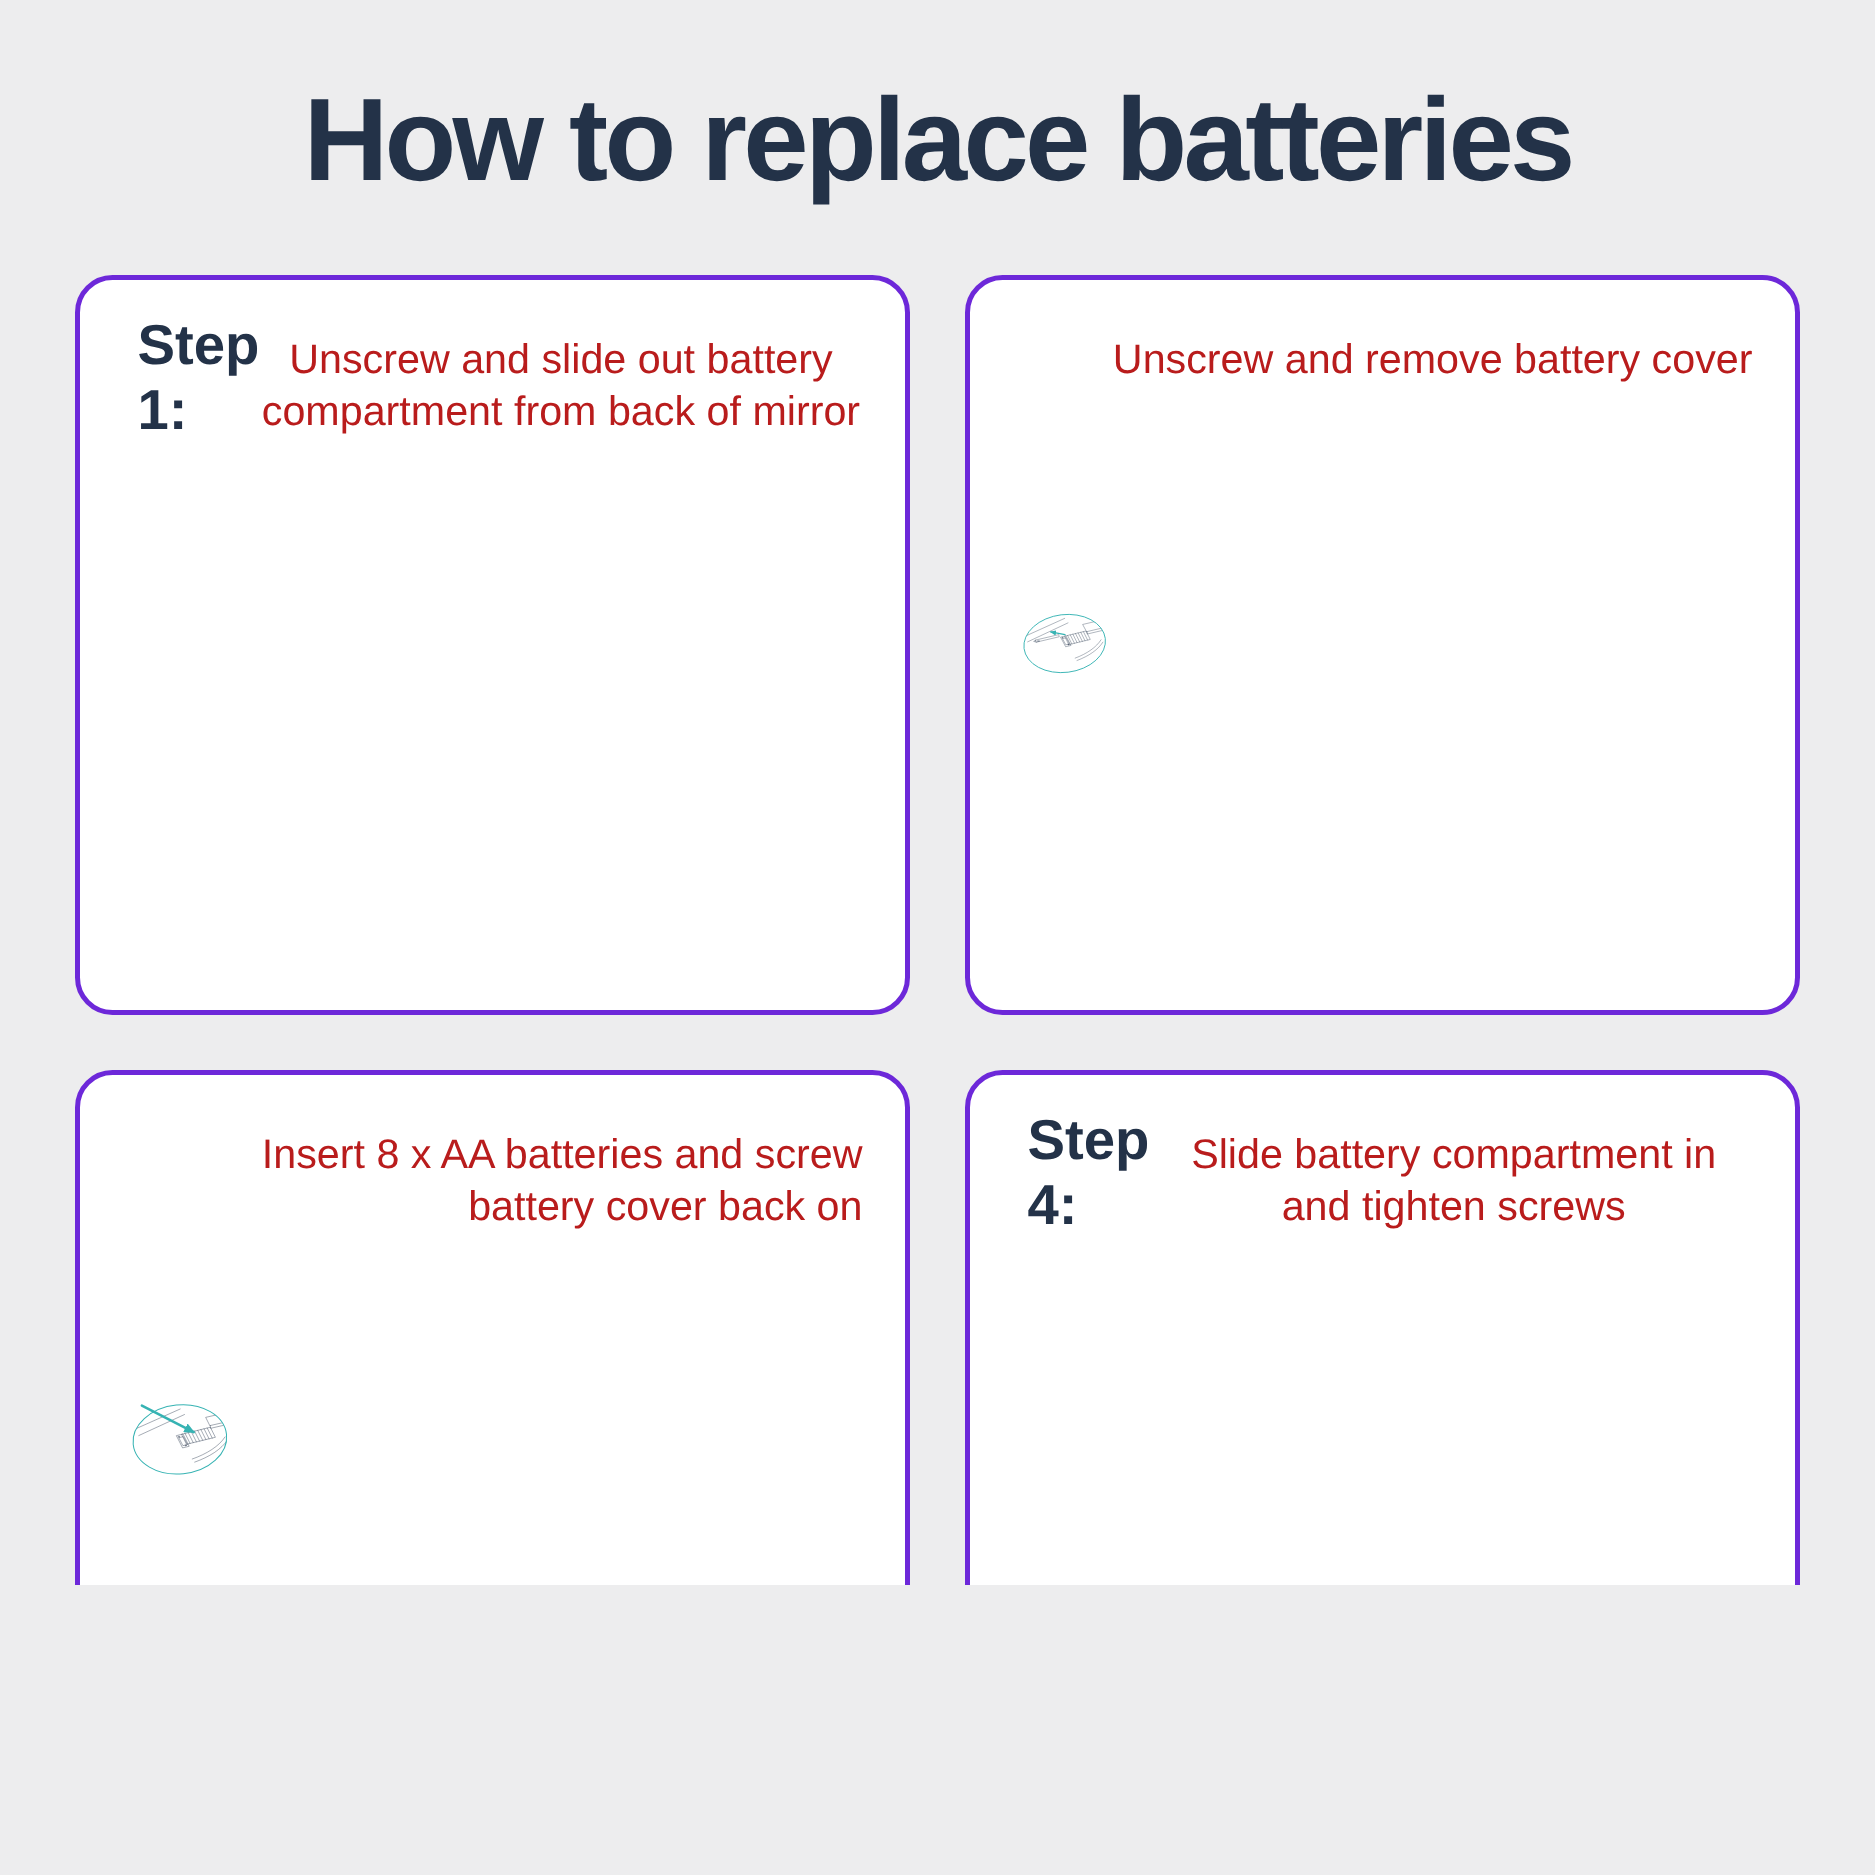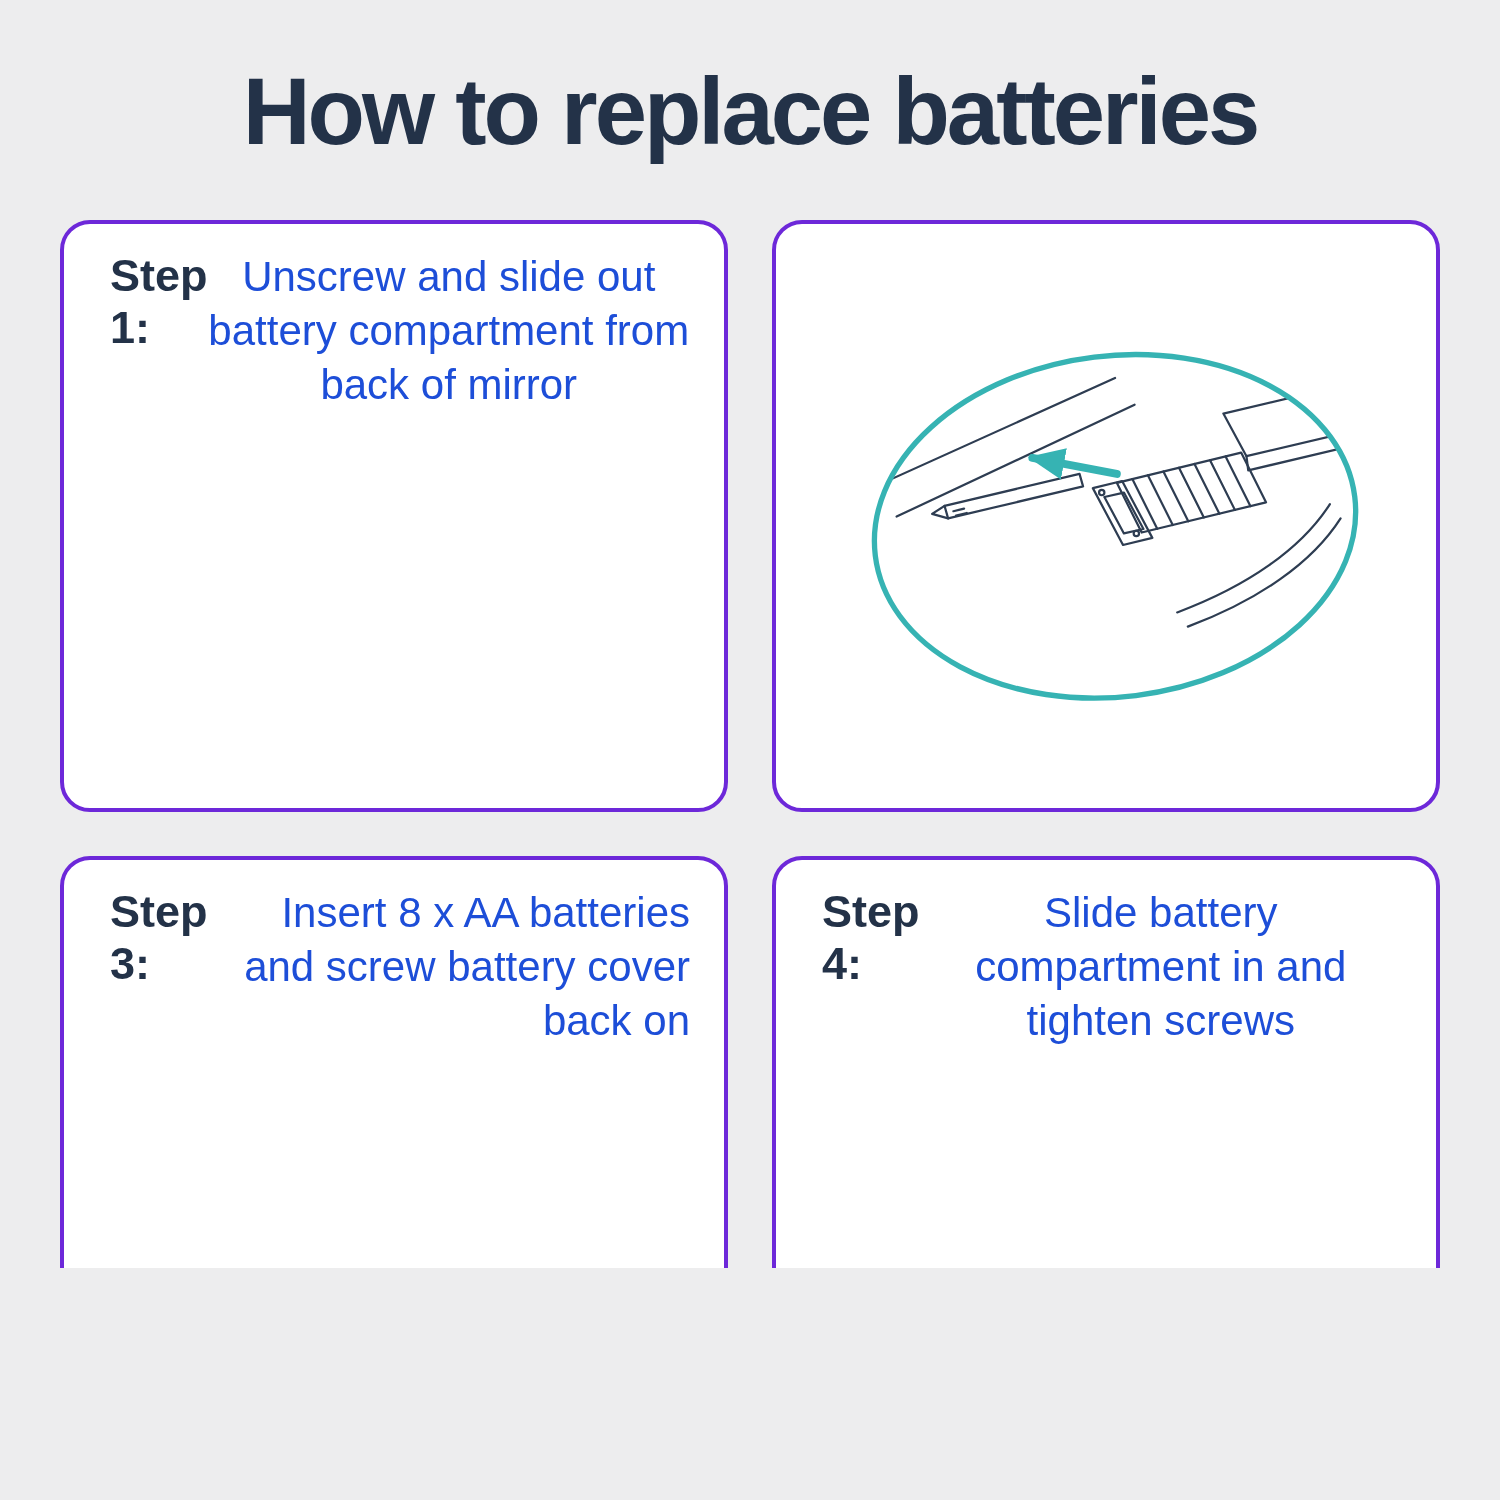--- a/index.html
+++ b/index.html
@@ -43,24 +43,24 @@
   .illo{
     flex:1;
     min-height:0;
     display:flex;
     align-items:center;
     justify-content:center;
   }
   .illo svg{width:96%;height:100%;}
   .caption{
     text-align:center;
-    font-size:42px;
+    font-size:33px;
     line-height:1.28;
-    color:#1d4ed8;
-    margin:0 auto;
+    color:#b91c1c;
+    margin:16px auto;
   }
   .cap-1{max-width:560px;}
   .cap-2{max-width:640px;}
   .cap-3{max-width:500px;text-align:right;}
   .cap-4{max-width:500px;}
   .ink{stroke:#2e3d52;fill:none;stroke-width:2.5;stroke-linejoin:round;stroke-linecap:round;}
   .ink-thick{stroke:#2e3d52;fill:none;stroke-width:7;stroke-linecap:round;}
   .ticks{stroke:#2e3d52;fill:none;stroke-width:13;stroke-dasharray:2.5 66;}
   .teal-line{stroke:#36b3b3;fill:none;stroke-linecap:round;}
 </style>
@@ -140,24 +140,24 @@
             <g>
               <path class="ink" d="M 138 232 L 290 196 L 294 210 L 142 246 Z"></path>
               <path class="ink" d="M 138 232 L 124 241 L 142 246"></path>
               <path class="ink" d="M 148 238 L 160 235 M 151 243 L 163 240"></path>
             </g>
             <path class="teal-line" d="M 332 196 L 237 178" stroke-width="9" marker-end="url(#m2)"></path>
           </g>
           <ellipse cx="330" cy="255" rx="272" ry="192" transform="rotate(-7 330 255)" fill="none" stroke="#36b3b3" stroke-width="6"></ellipse>
         </svg>
       </div>
-    </div>
-
-    <div class="panel">
-      <div class="step-label">Step 3:</div>
+      <p class="caption cap-2">Unscrew and remove battery cover</p>
+    </div>
+
+    <div class="panel">
       <div class="illo">
         <svg viewBox="0 0 640 480">
           <defs>
             <marker id="m3" markerWidth="4.2" markerHeight="3.8" refX="3.6" refY="1.9" orient="auto" markerUnits="strokeWidth">
               <path d="M0,0 L4.2,1.9 L0,3.8 Z" fill="#36b3b3"></path>
             </marker>
             <clipPath id="clip3">
               <ellipse cx="318" cy="258" rx="272" ry="200" transform="rotate(-6 318 258)"></ellipse>
             </clipPath>
           </defs>

